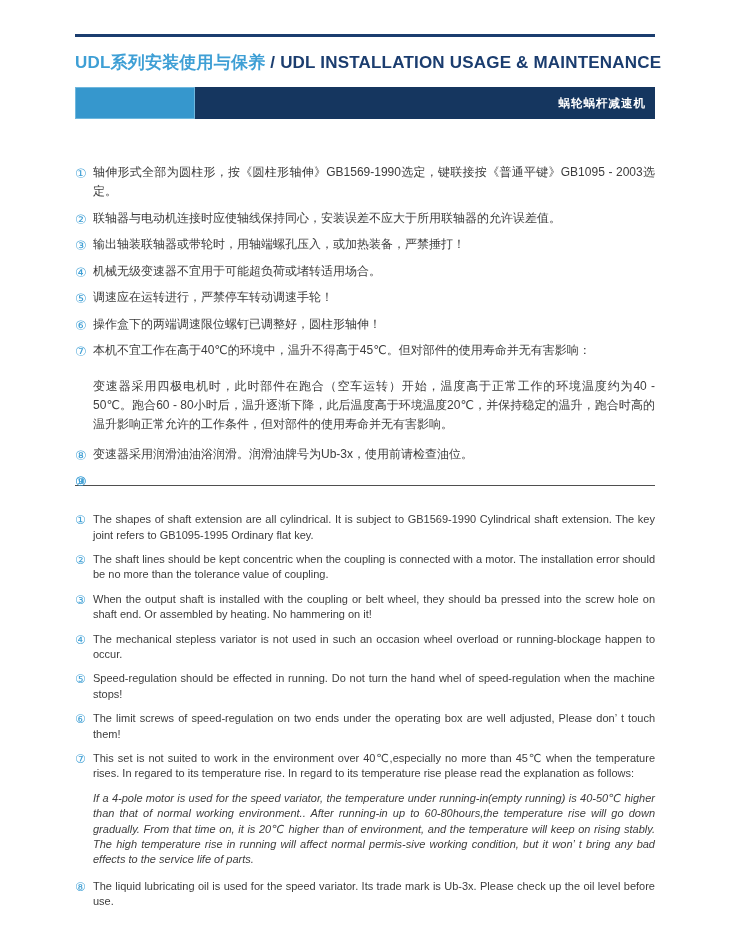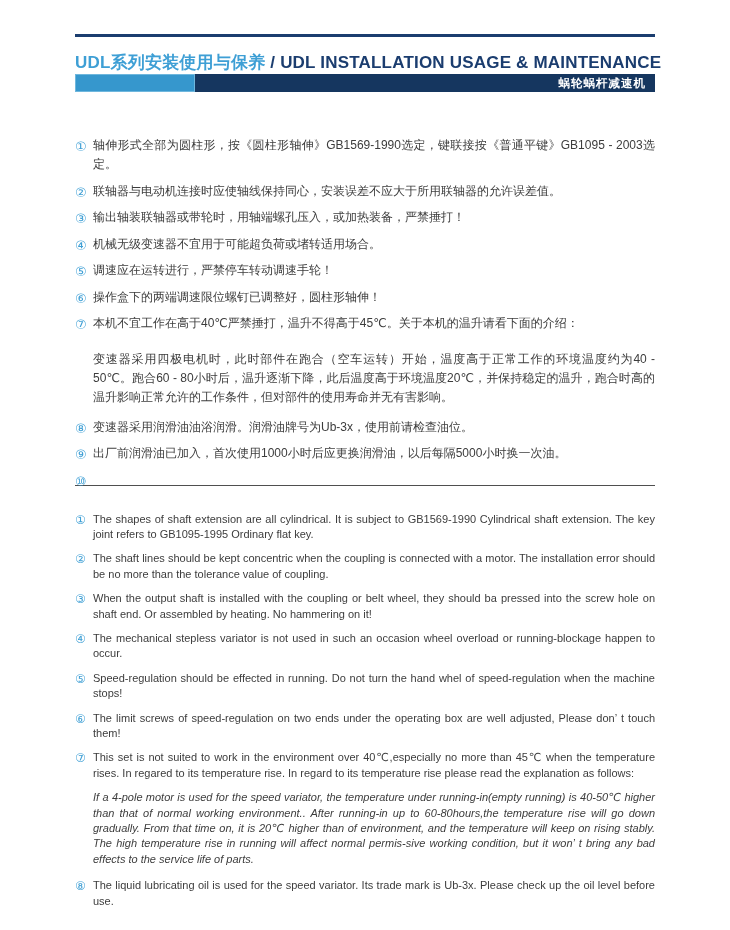--- a/index.html
+++ b/index.html
@@ -18,21 +18,21 @@
   .title-line {
     margin-top:14px;
     font-size:17px; font-weight:bold;
     letter-spacing:0.2px;
     white-space:nowrap;
   }
   .title-cn { color:#3e9fd5; }
   .title-sep { color:#1b3d6f; }
   .title-en { color:#1b3d6f; }
 
-  .band { height:18px; display:flex;text-align:center; }
+  .band { margin-top:13px; height:32px; display:flex;text-align:center; }
   .band-left { width:120px; background:#3697cd; border:1px solid #6fb7dd; }
   .band-right {
     flex:1; background:#15365f;
     display:flex; align-items:center; justify-content:flex-end;
     padding-right:9px;
     color:#ffffff; font-size:11.5px; font-weight:bold;
     letter-spacing:1px;
   }
 
   
@@ -94,30 +94,29 @@
     <div class="item">
       <span class="num">⑤</span>
       <span>调速应在运转进行，严禁停车转动调速手轮！</span>
     </div>
     <div class="item">
       <span class="num">⑥</span>
       <span>操作盒下的两端调速限位螺钉已调整好，圆柱形轴伸！</span>
     </div>
     <div class="item">
       <span class="num">⑦</span>
-      <span>本机不宜工作在高于40℃严禁捶打，温升不得高于45℃。关于本机的温升请看下面的介绍：</span>
+      <span>本机不宜工作在高于40℃的环境中，温升不得高于45℃。但对部件的使用寿命并无有害影响：</span>
     </div>
     <div class="subpara">变速器采用四极电机时，此时部件在跑合（空车运转）开始，温度高于正常工作的环境温度约为40 - 50℃。跑合60 - 80小时后，温升逐渐下降，此后温度高于环境温度20℃，并保持稳定的温升，跑合时高的温升影响正常允许的工作条件，但对部件的使用寿命并无有害影响。</div>
     <div class="item">
       <span class="num">⑧</span>
       <span>变速器采用润滑油油浴润滑。润滑油牌号为Ub-3x，使用前请检查油位。</span>
     </div>
     <div class="item">
       <span class="num">⑨</span>
-      <span>出厂前润滑油已加入，首次使用1000小时后应更换润滑油，以后每隔5000小时换一次油。</span>
     </div>
     <div class="item">
       <span class="num">⑩</span>
     </div>
   </div>
 
   <div class="divider"></div>
 
   <div class="list list-en">
     <div class="item">

